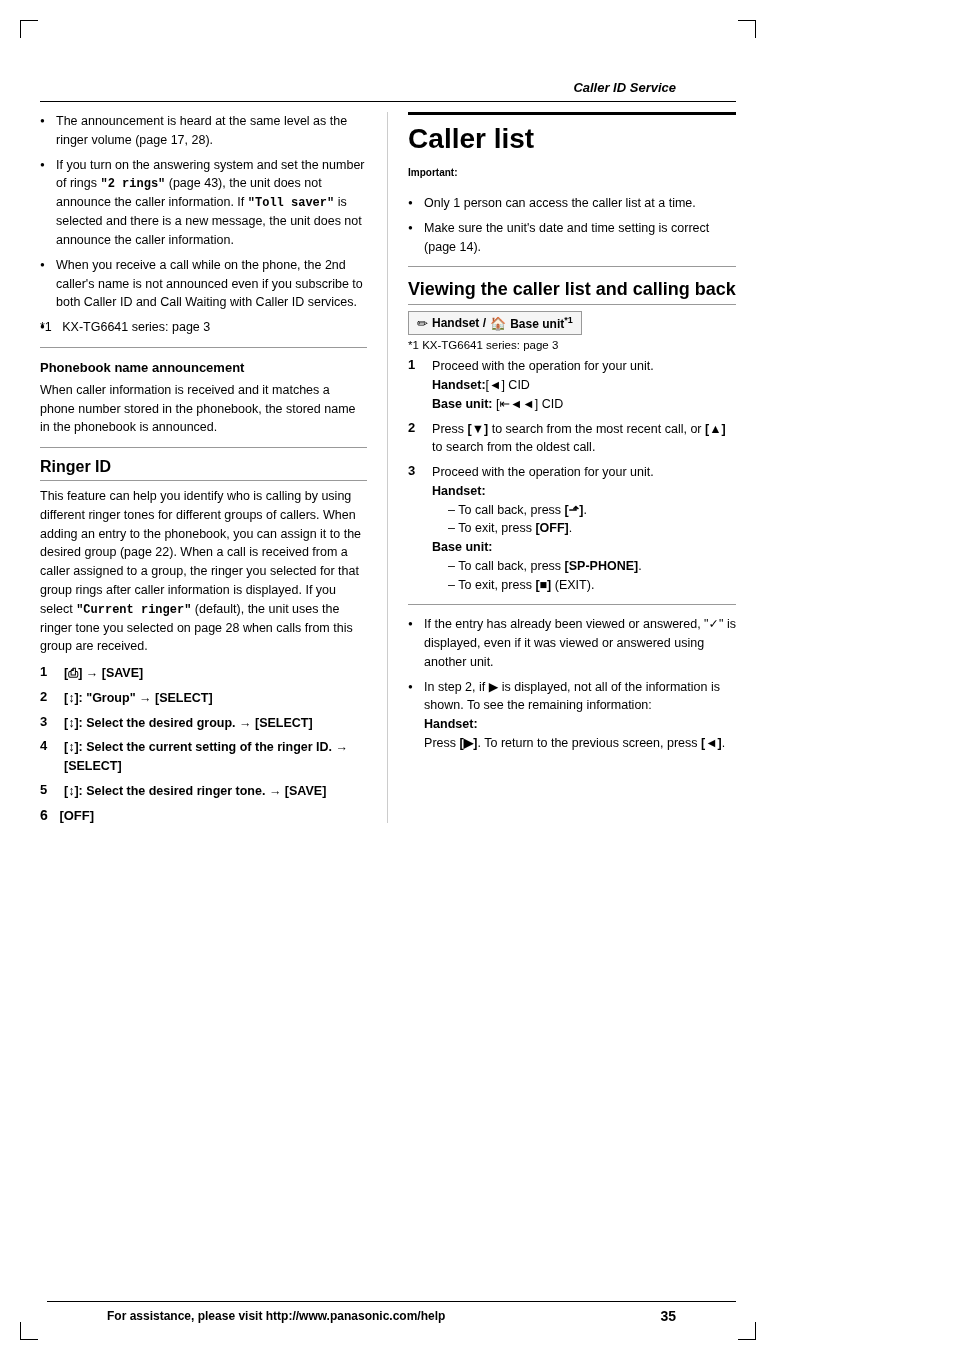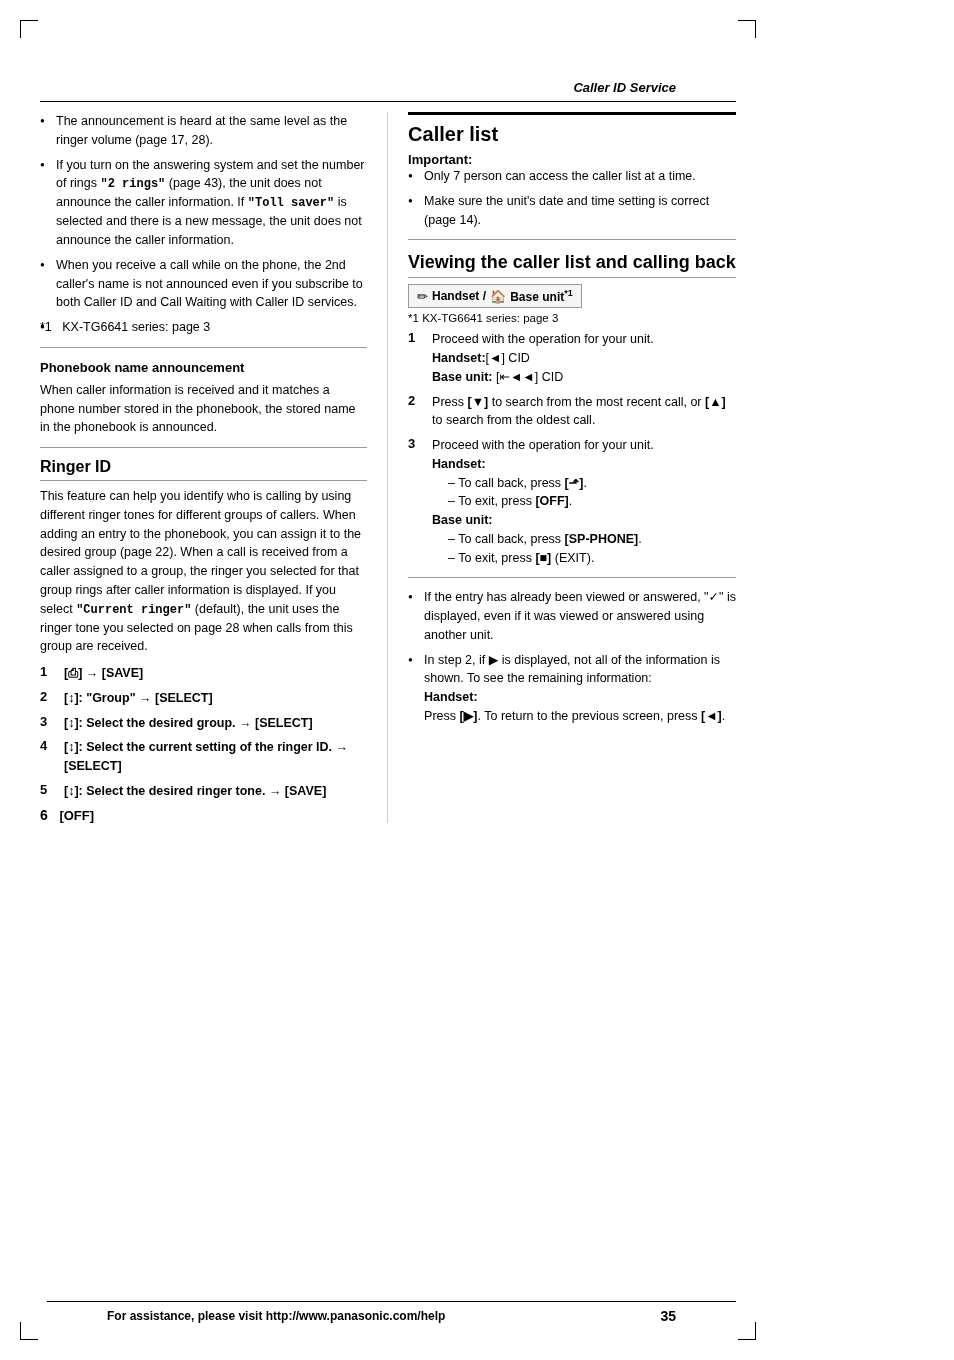--- a/index.html
+++ b/index.html
@@ -103,34 +103,34 @@
       margin: 8px 0 6px 0;
       border-bottom: 1px solid #999;
       padding-bottom: 4px;
     }
     code, .mono {
       font-family: "Courier New", Courier, monospace;
       font-size: 12px;
     }
     
     .caller-list-title {
-      font-size: 20px;
-      font-weight: bold;
-      margin: 0 0 2px 0;
+      font-size: 28px;
+      font-weight: bold;
+      margin: 0 0 8px 0;
       padding-bottom: 4px;
     }
     .caller-list-divider {
       border: none;
       border-top: 3px solid #000;
       margin-bottom: 8px;
     }
     .important-label {
       font-weight: bold;
-      font-size: 13px;
-      margin-bottom: 0;
+      font-size: 10px;
+      margin-bottom: 16px;
     }
     
     .viewing-title {
       font-size: 18px;
       font-weight: bold;
       margin: 12px 0 6px 0;
       border-bottom: 1px solid #999;
       padding-bottom: 4px;
     }
     
@@ -263,21 +263,21 @@
 
     <div class="right-col">
 
       
       <div class="caller-list-divider"></div>
       <div class="caller-list-title">Caller list</div>
 
       
       <div class="important-label">Important:</div>
       <ul class="bullet-list">
-        <li>Only 7 person can access the caller list at a time.</li>
+        <li>Only 1 person can access the caller list at a time.</li>
         <li>Make sure the unit's date and time setting is correct (page 14).</li>
       </ul>
 
       <hr class="divider">
 
       
       <div class="viewing-title">Viewing the caller list and calling back</div>
 
       
       <div class="handset-box">

